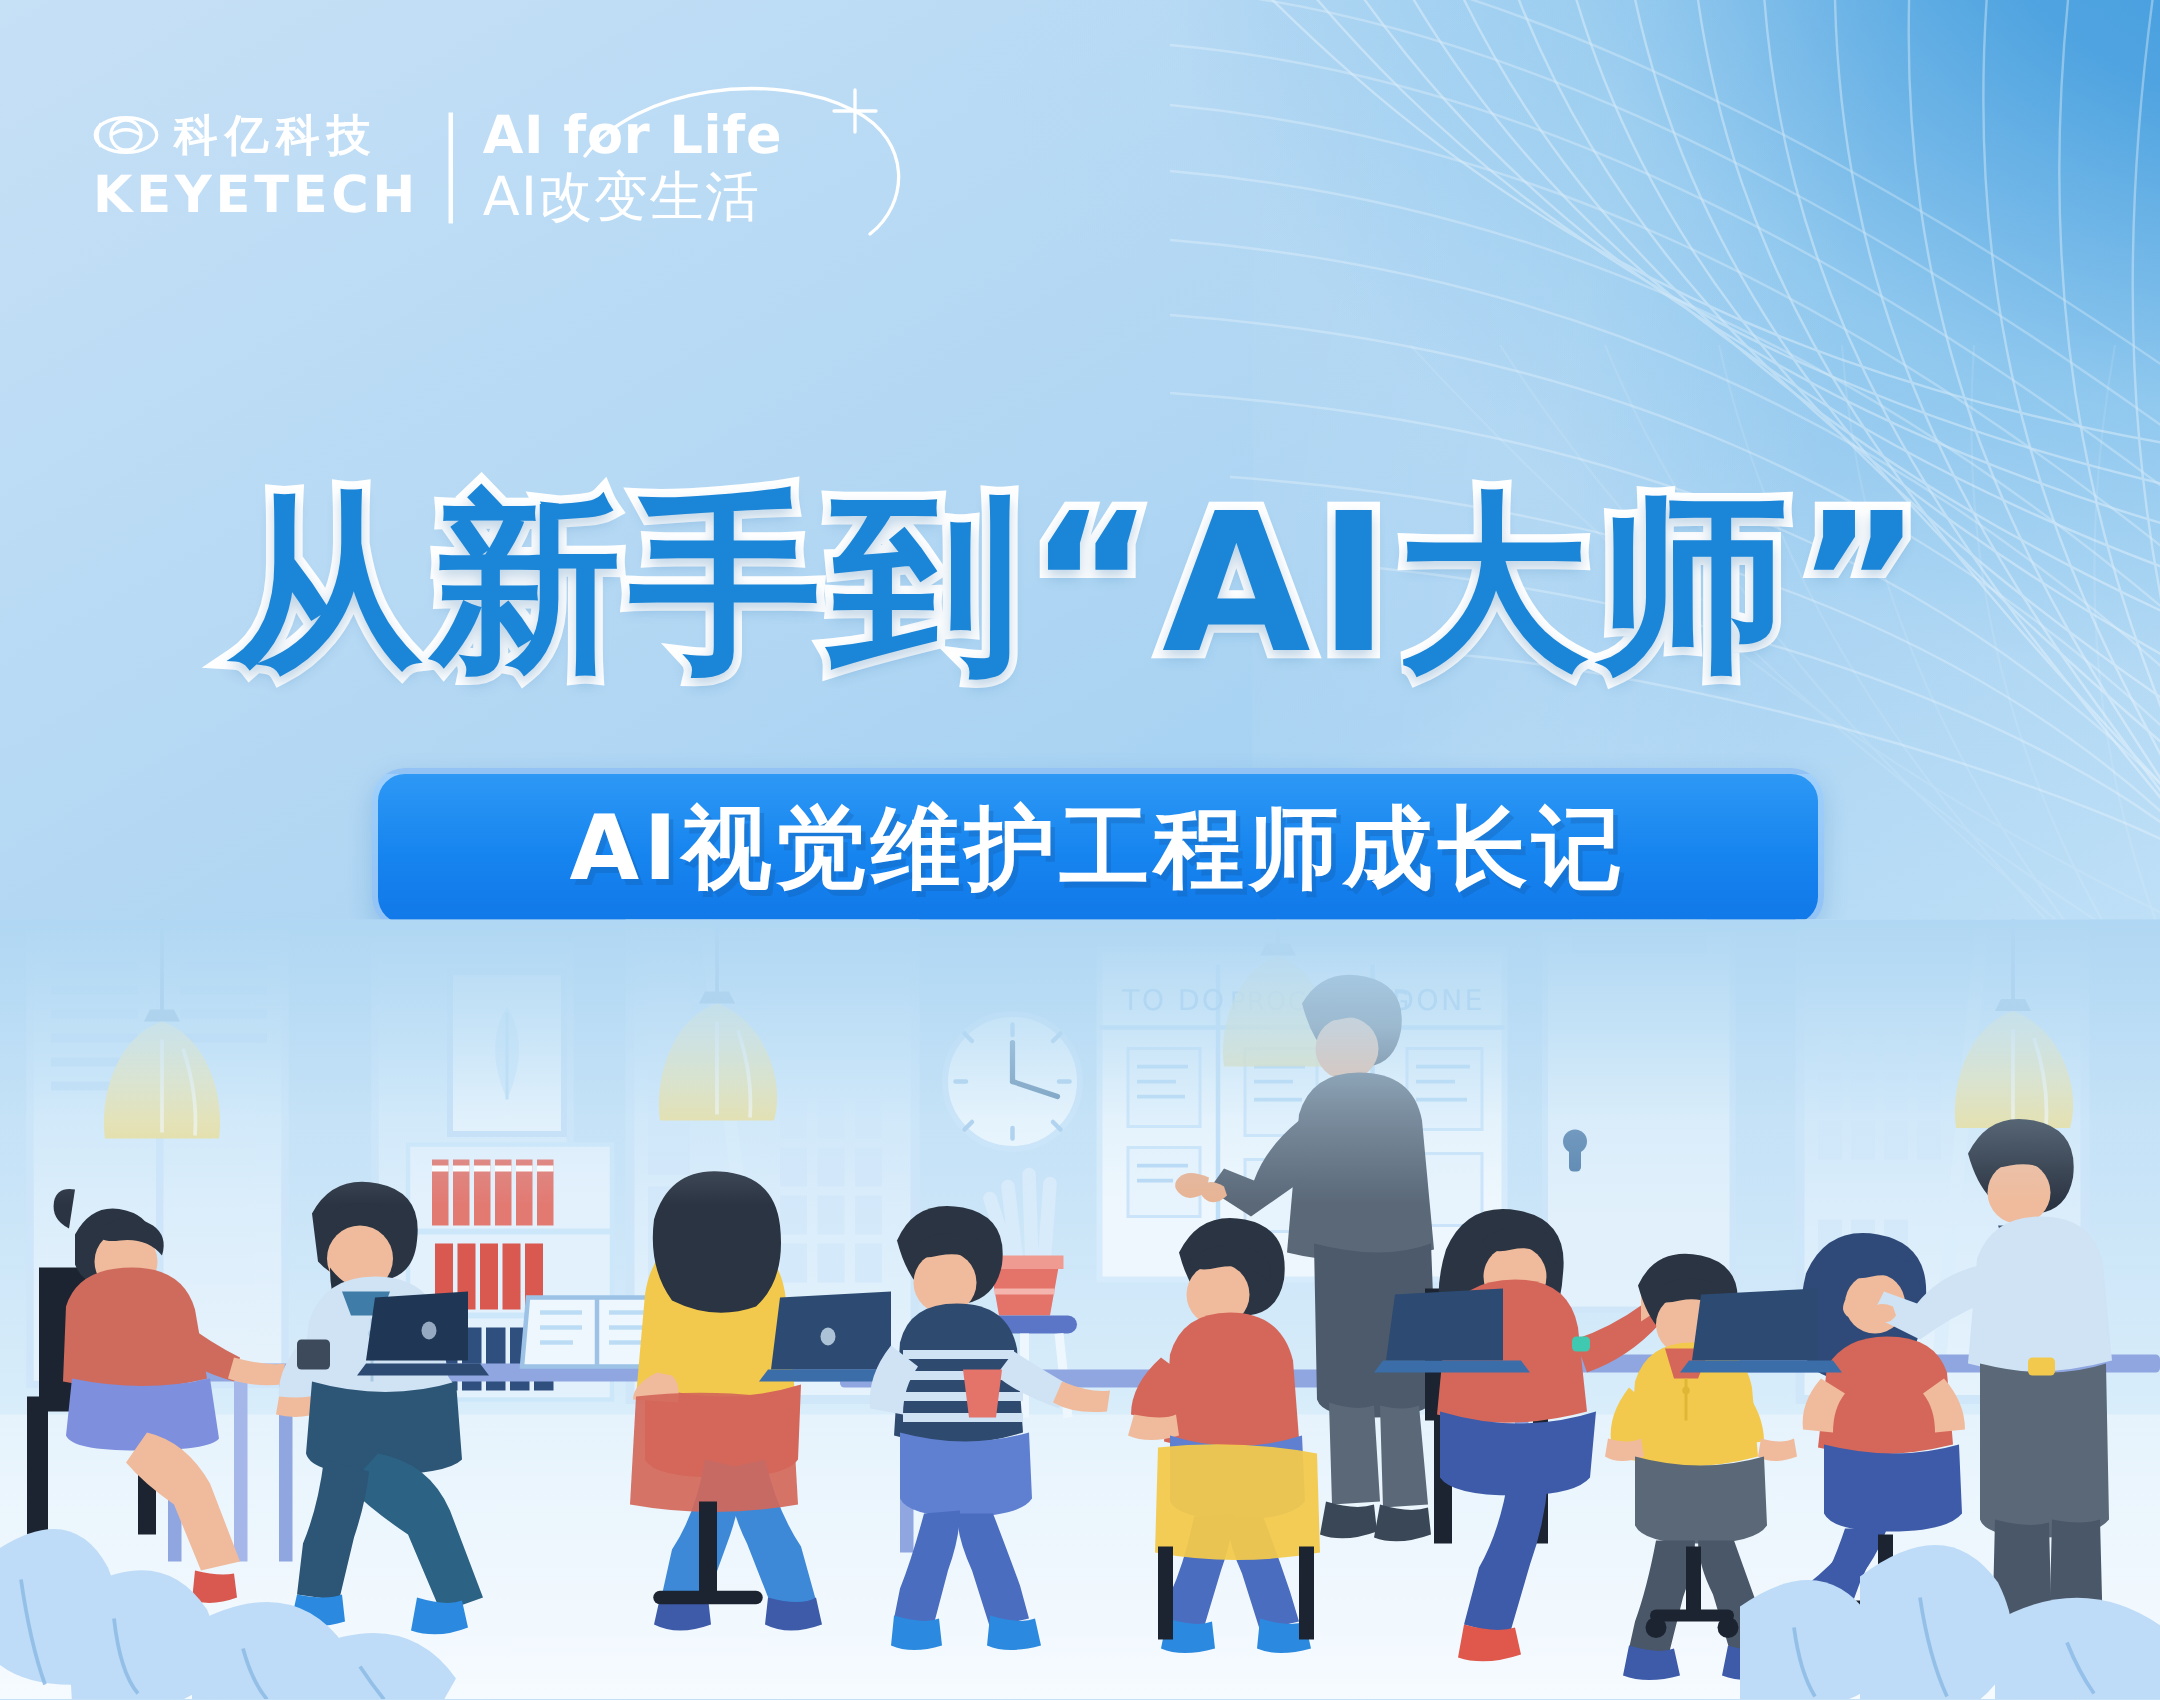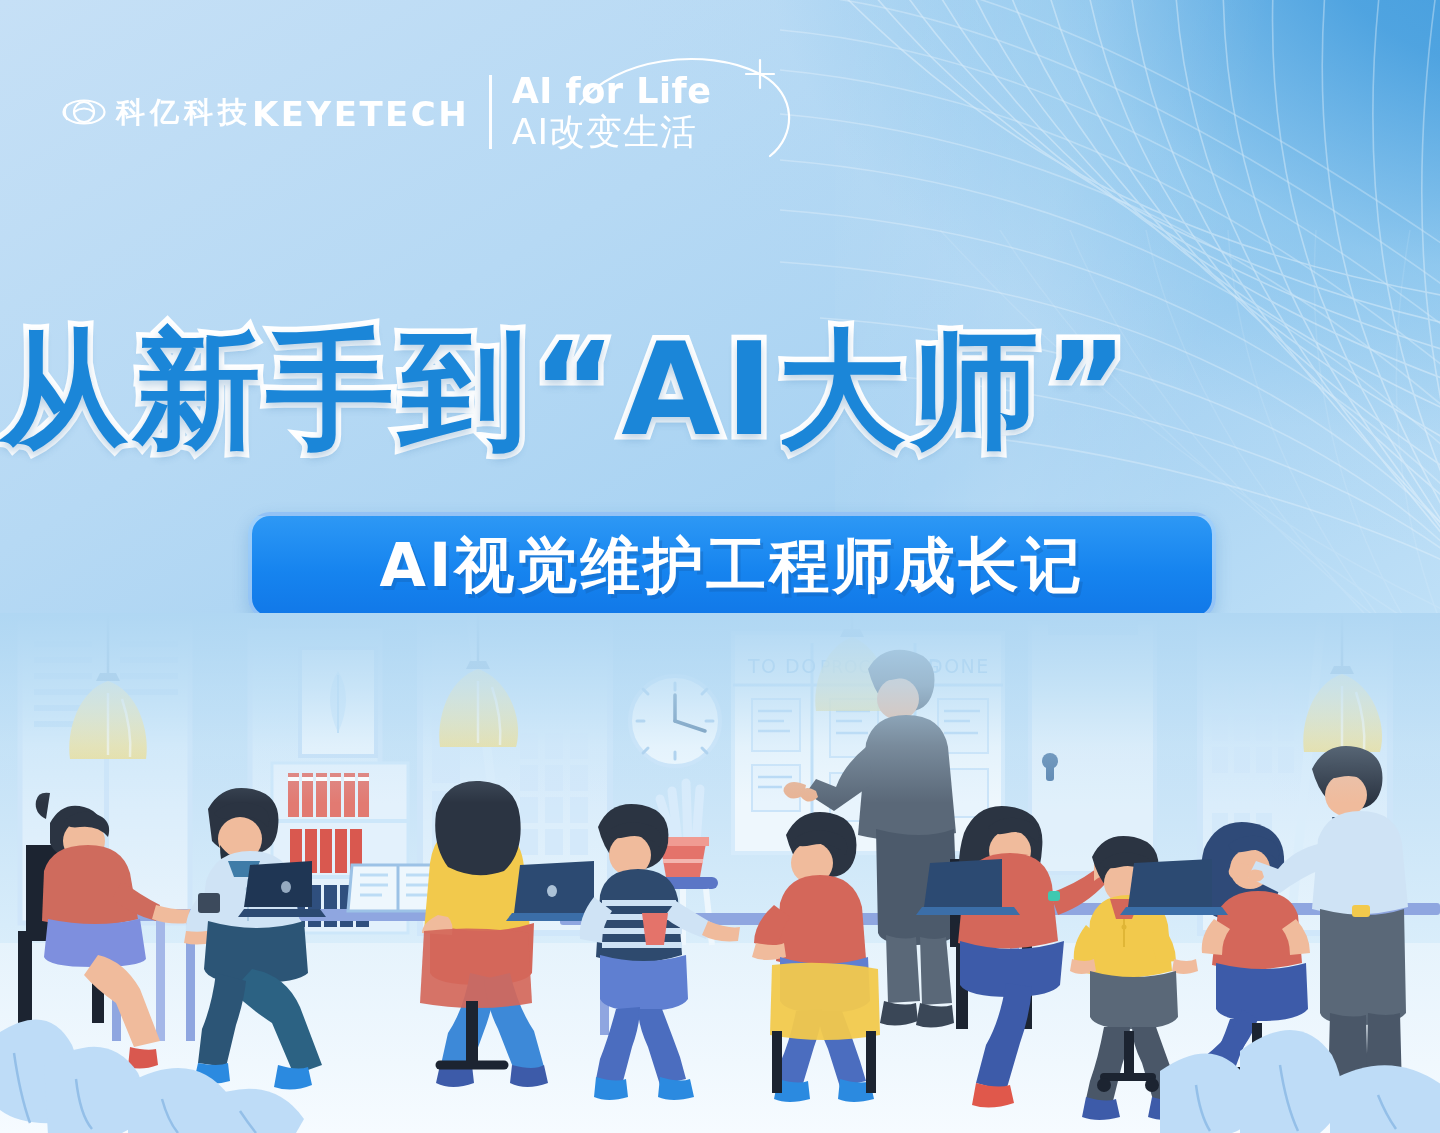--- a/index.html
+++ b/index.html
@@ -23,36 +23,36 @@
   }
 
   
   .mesh { position:absolute; top:-60px; right:-40px; width:700px; height:640px; opacity:.55; pointer-events:none; }
   .mesh2 { position:absolute; top:230px; right:-120px; width:620px; height:600px; opacity:.35; pointer-events:none; }
   .softstreak { position:absolute; top:0; left:58%; width:42%; height:62%; pointer-events:none;
      background:linear-gradient(100deg, rgba(255,255,255,0) 0%, rgba(255,255,255,.10) 35%, rgba(255,255,255,0) 60%); }
 
   
   .logo-wrap { position:absolute; left:62px; top:74px; display:flex; align-items:center; gap:0; }
-  .logo-left { display:flex; flex-direction:row; }
+  .logo-left { display:flex; flex-direction:column; }
   .logo-row1 { display:flex; align-items:center; gap:10px; }
   .eye-icon { width:44px; height:32px; flex:none; }
   .cn-name { font-size:29px; letter-spacing:5px; color:#fff; font-weight:700;
      font-family:"DejaVu Sans","Liberation Sans", sans-serif; line-height:1; }
   .en-name { font-size:34px; letter-spacing:2.5px; color:#fff; font-weight:900;
      font-family:"DejaVu Sans","Liberation Sans", sans-serif; line-height:1.15; margin-top:5px; }
   .logo-div { width:2.5px; height:74px; background:#ffffff; margin:0 20px; opacity:.95; }
   .slogan { display:flex; flex-direction:column; gap:4px; position:relative; }
   .slogan-en { font-size:35px; color:#fff; letter-spacing:.5px; font-family:"DejaVu Sans","Liberation Sans", sans-serif; line-height:1;font-weight:bold; }
   .slogan-cn { font-size:36px; color:#fff; letter-spacing:1px; font-family:"DejaVu Sans","Liberation Sans", sans-serif; line-height:1.05; }
   .swoosh { position:absolute; left:62px; top:-22px; width:250px; height:110px; pointer-events:none; }
 
   
   .main-title {
-    position:absolute; left:0; right:0; top:326px; text-align:left;
+    position:absolute; left:0; right:0; top:326px; text-align:center;
     font-family:"DejaVu Sans","Liberation Sans", sans-serif;
     font-weight:900; font-size:128px; line-height:1; letter-spacing:5px;
     color:#1b86d8; white-space:nowrap;
     -webkit-text-stroke:11px #ffffff;
     paint-order:stroke fill;
     text-shadow:0 5px 9px rgba(40,110,170,.30);
   }
 
   
   .banner {

